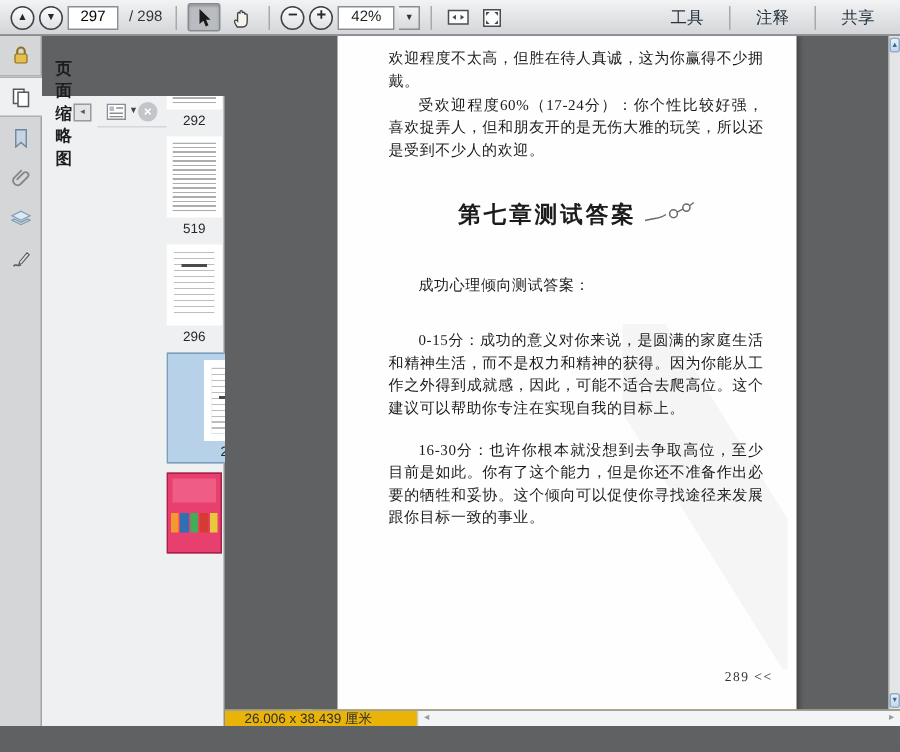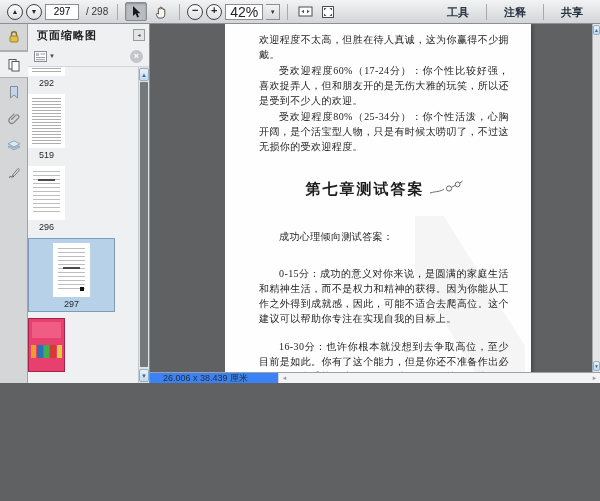--- a/index.html
+++ b/index.html
@@ -1,57 +1,57 @@
 <!DOCTYPE html>
 <html><head>
 <meta charset="utf-8">
 <style>
   * { box-sizing:border-box; margin:0; padding:0; }
   html,body { width:600px; height:501px; overflow:hidden; background:#5f6162;
     font-family:"Liberation Sans","DejaVu Sans",sans-serif; }
-  .app { width:600px; height:383px; display:flex; flex-direction:column; background:#5f6162; }
+  .app { width:600px; height:484px; display:flex; flex-direction:column; background:#5f6162; }
 
   
   .toolbar { height:24px; flex:0 0 24px; background:linear-gradient(#f2f3f4,#d3d5d8);
     border-bottom:1px solid #8b8e92; display:flex; align-items:center; padding:0 7px; gap:3px; }
   .tb-sep { width:1px; height:16px; background:#a7aaad; margin:0 4px; flex:0 0 1px; }
   .circle-btn { width:16px; height:16px; border:1.4px solid #3e4247; border-radius:50%;
     background:linear-gradient(#fcfcfc,#dfe1e3); color:#26292c; font-size:7px; line-height:13px;
     text-align:center; display:inline-block; cursor:default; }
   .circle-btn.pm { font-size:11px; font-weight:bold; line-height:11px; }
   .page-input { width:34px; height:16px; border:1px solid #8b8e92; background:#fff;
     font-size:10px; text-align:center; font-family:inherit; }
   .page-total { font-size:10px; color:#33373b; margin:0 2px 0 4px; white-space:nowrap; }
   .tool-btn { width:22px; height:19px; border:1px solid transparent; border-radius:2px;
     display:flex; align-items:center; justify-content:center; }
   .tool-btn.pressed { background:#b9bdc1; border-color:#888c90; box-shadow:inset 0 1px 2px rgba(0,0,0,.25); }
-  .zoom-box { width:38px; height:16px; border:1px solid #8b8e92; background:#fff; font-size:14px;
+  .zoom-box { width:38px; height:16px; border:1px solid #8b8e92; background:#fff; font-size:10px;
     display:flex; align-items:center; justify-content:center; color:#222; }
   .zoom-drop { width:14px; height:16px; border:1px solid #8b8e92; border-left:none;
     background:linear-gradient(#f4f4f4,#d8dadc); font-size:6px; color:#333; display:flex;
     align-items:center; justify-content:center; }
   .fit-btn { width:20px; height:18px; display:flex; align-items:center; justify-content:center; }
   .tb-spacer { flex:1; }
-  .tb-text-btn { font-size:11px; font-weight:bold; color:#273440; padding:0 10px; height:18px;
+  .tb-text-btn { font-size:11px; font-weight:normal; color:#273440; padding:0 10px; height:18px;
     line-height:18px; white-space:nowrap; }
 
   
   .main { flex:1; display:flex; min-height:0; }
 
   
   .iconstrip { width:28px; flex:0 0 28px; background:#d4d6d7; border-right:1px solid #9fa3a6;
     display:flex; flex-direction:column; align-items:stretch; }
   .strip-slot { height:27px; display:flex; align-items:center; justify-content:center; }
   .strip-lock { border-bottom:1px solid #aeb1b4; }
   .strip-slot.sel { background:#eef0f1; border-top:1px solid #aeb1b4; border-bottom:1px solid #aeb1b4;
     margin-right:-1px; }
 
   
   .panel { width:122px; flex:0 0 122px; background:#eef0f1; border-right:1px solid #8d9093;
-    display:flex; flex-direction:column; min-height:0; position:relative; }
+    display:flex; flex-direction:row; min-height:0; position:relative;margin-top:40px; }
   .panel-header { height:22px; flex:0 0 22px; display:flex; align-items:center; padding:0 4px 0 9px; }
   .panel-title { font-size:11px; font-weight:bold; color:#1b1d1f; letter-spacing:1px; flex:1; }
   .collapse-btn { width:12px; height:12px; border:1px solid #989ca0; background:#e2e5e7;
     font-size:6px; color:#555; line-height:10px; text-align:center; }
   .panel-options { height:21px; flex:0 0 21px; display:flex; align-items:center;
     padding:0 6px; border-bottom:1px solid #d4d7d9; }
   .opt-btn { display:flex; align-items:center; gap:2px; }
   .opt-caret { font-size:6px; color:#444; }
   .opt-spacer { flex:1; }
   .close-btn { width:13px; height:13px; border-radius:50%; background:#c2c6ca; color:#fff;
@@ -121,21 +121,21 @@
     letter-spacing:1px; }
   .next-strip { position:absolute; left:73px; top:455px; width:308px; height:11px; background:#e93a66; }
 
   
   .dscroll { position:absolute; right:0; top:0; bottom:0; width:8px; background:#e3e5e7;
     border-left:1px solid #a9acae; }
   .dscroll .up { top:1px; height:10px; font-size:5px; line-height:9px; }
   .dscroll .down { bottom:1px; height:10px; font-size:5px; line-height:9px; }
 
   
-  .statusbar { height:11px; flex:0 0 11px; background:#3b82f6; border-top:1px solid #9ea1a4;
+  .statusbar { height:11px; flex:0 0 11px; background:#eab308; border-top:1px solid #9ea1a4;
     display:flex; align-items:center; position:relative; font-size:9px; }
   .dims { padding-left:13px; color:#2c2e30; white-space:nowrap; font-size:9px; line-height:10px; }
   .hscroll { position:absolute; right:0; top:0; bottom:0; width:322px; display:flex; align-items:stretch;
     background:#f3f4f5; border-left:1px solid #cfd2d4; }
   .h-arrow { width:11px; font-size:7px; color:#9a9da0; text-align:center; line-height:10px; }
   .h-track { flex:1; background:#f3f4f5; }
 </style>
 </head>
 <body>
 
@@ -285,21 +285,20 @@
       </div>
     </div>
 
     <div class="right-col">
       <div class="docarea">
 
         <div class="page">
           <div class="body-text">
             <p>欢迎程度不太高，但胜在待人真诚，这为你赢得不少拥戴。</p>
             <p class="indent">受欢迎程度60%（17-24分）：你个性比较好强，喜欢捉弄人，但和朋友开的是无伤大雅的玩笑，所以还是受到不少人的欢迎。</p>
-            <p class="indent">受欢迎程度80%（25-34分）：你个性活泼，心胸开阔，是个活宝型人物，只是有时候太唠叨了，不过这无损你的受欢迎程度。</p>
             <div class="section-title">
               <span>第七章测试答案</span><svg class="flourish" width="34" height="16" viewBox="0 0 34 16">
                 <path d="M1 13 C8 11 11 12 15 9" stroke="#6a6a6a" fill="none" stroke-width="1"></path>
                 <circle cx="20" cy="8.5" r="2.6" stroke="#6a6a6a" fill="none" stroke-width="1"></circle>
                 <path d="M22.4 7.4 L26.2 5.4" stroke="#6a6a6a" stroke-width="1"></path>
                 <circle cx="28.6" cy="4.4" r="2.4" stroke="#6a6a6a" fill="none" stroke-width="1"></circle>
                 <path d="M31 3 L33.5 1" stroke="#6a6a6a" stroke-width="1"></path>
               </svg>
             </div>
             <p class="indent lead">成功心理倾向测试答案：</p>

